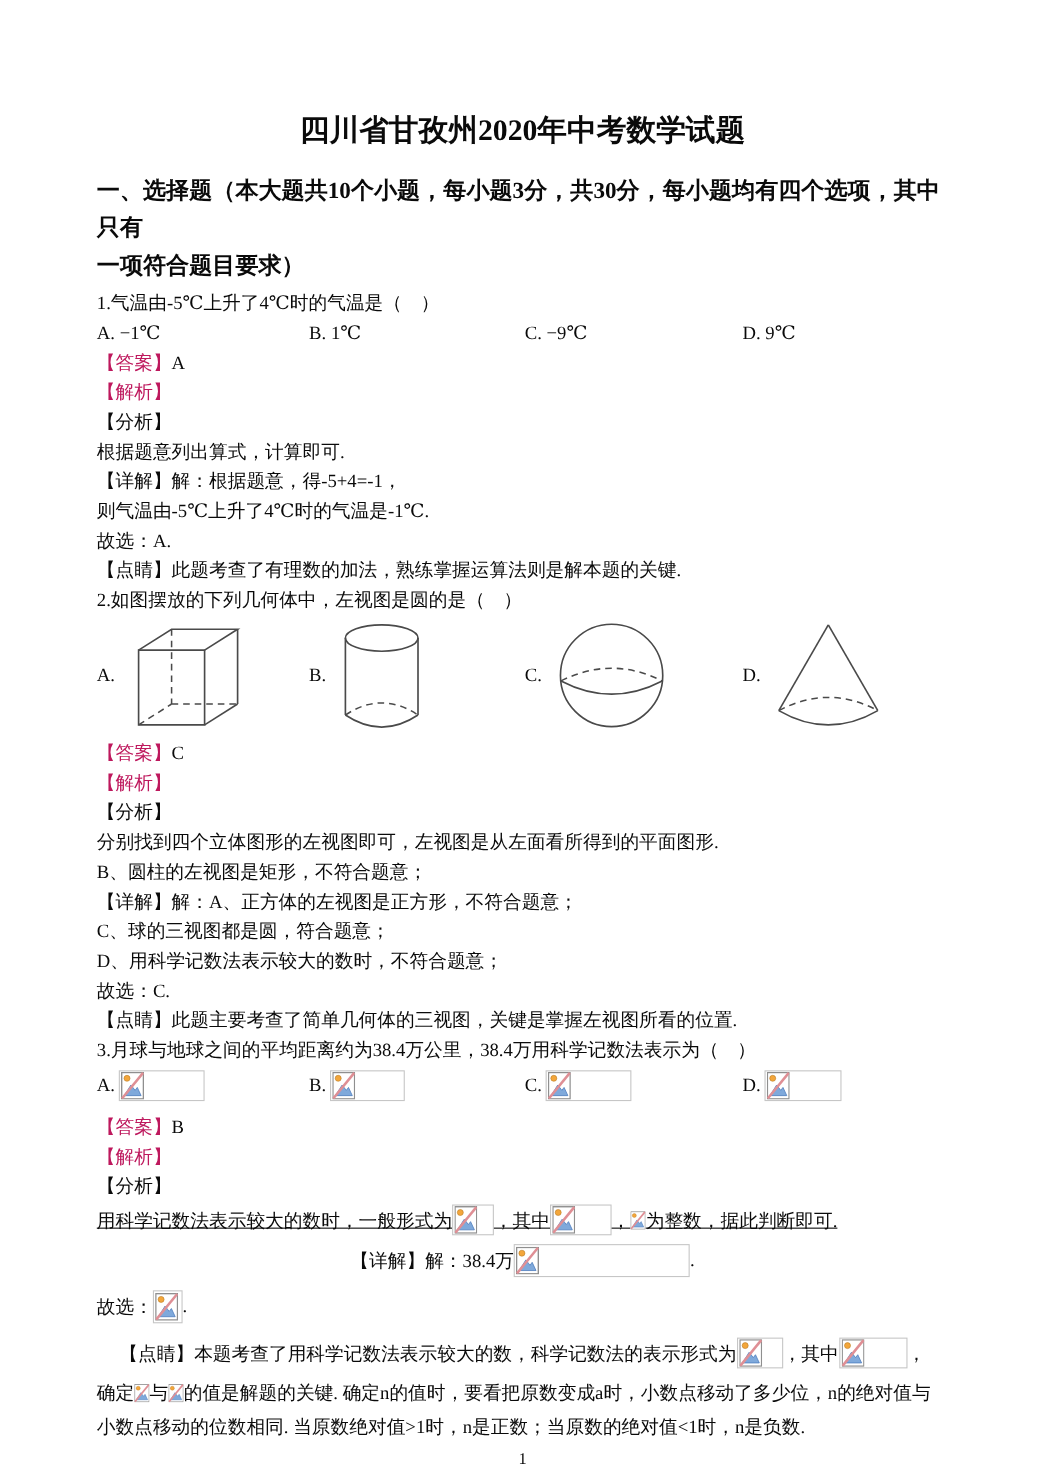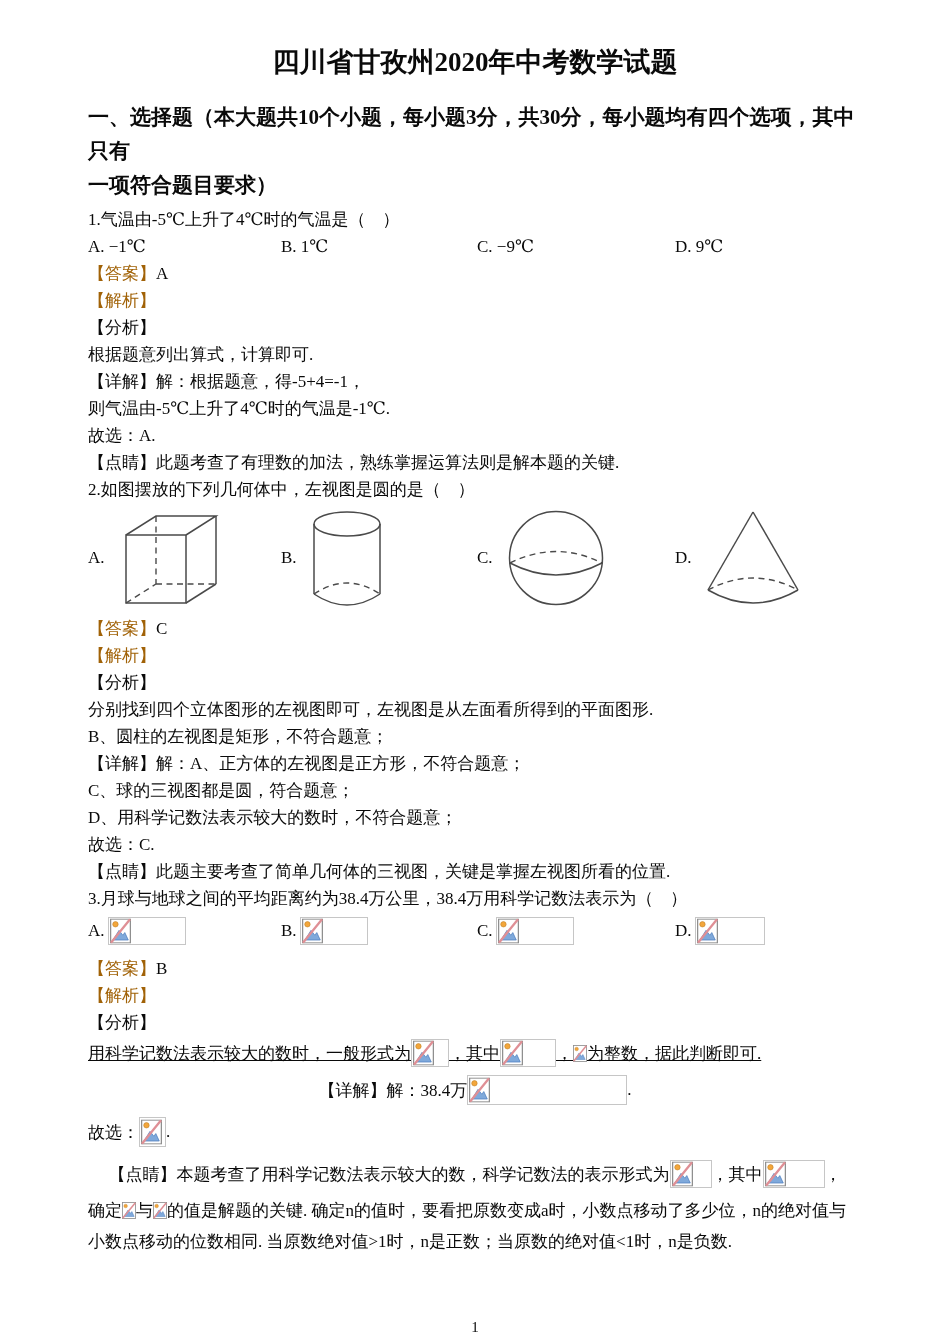--- a/index.html
+++ b/index.html
@@ -1,37 +1,37 @@
 <!DOCTYPE html>
 <html><head>
 <meta charset="utf-8">
 <style>
   html,body { margin:0; padding:0; background:#ffffff; }
   .page {
     position:relative;
     width:950px; height:1344px;
     background:#ffffff;
     box-sizing:border-box;
-    padding:44px 88px 0 88px;
+    padding:100px 88px 0 88px;
     font-family:"Liberation Serif","DejaVu Serif",serif;
     color:#0a0a0a;
     overflow:hidden;
   }
   .doc-title {
     margin:0 0 10px 0;
     font-size:27px; font-weight:bold;
     text-align:center; line-height:36px;
   }
   .sec-head {
     margin:0; font-size:21px; font-weight:bold; line-height:34px;
   }
   .sec-head:first-of-type { margin-top:20px; }
   .line { margin:0; font-size:17px; line-height:27px; white-space:pre-wrap; }
   .q1-start { margin-top:4px; }
-  .tag-blue { color:#a16207; }
+  .tag-blue { color:#be185d; }
   .opt-row {
     display:grid; grid-template-columns:193px 196px 198px auto;
     font-size:17px; line-height:27px;
   }
   .fig-row {
     display:grid; grid-template-columns:193px 196px 198px auto;
     align-items:center; margin:3px 0 5px 0; height:104px;
   }
   .fig { display:flex; align-items:center; gap:13px; }
   .fig-label { font-size:17px; }

